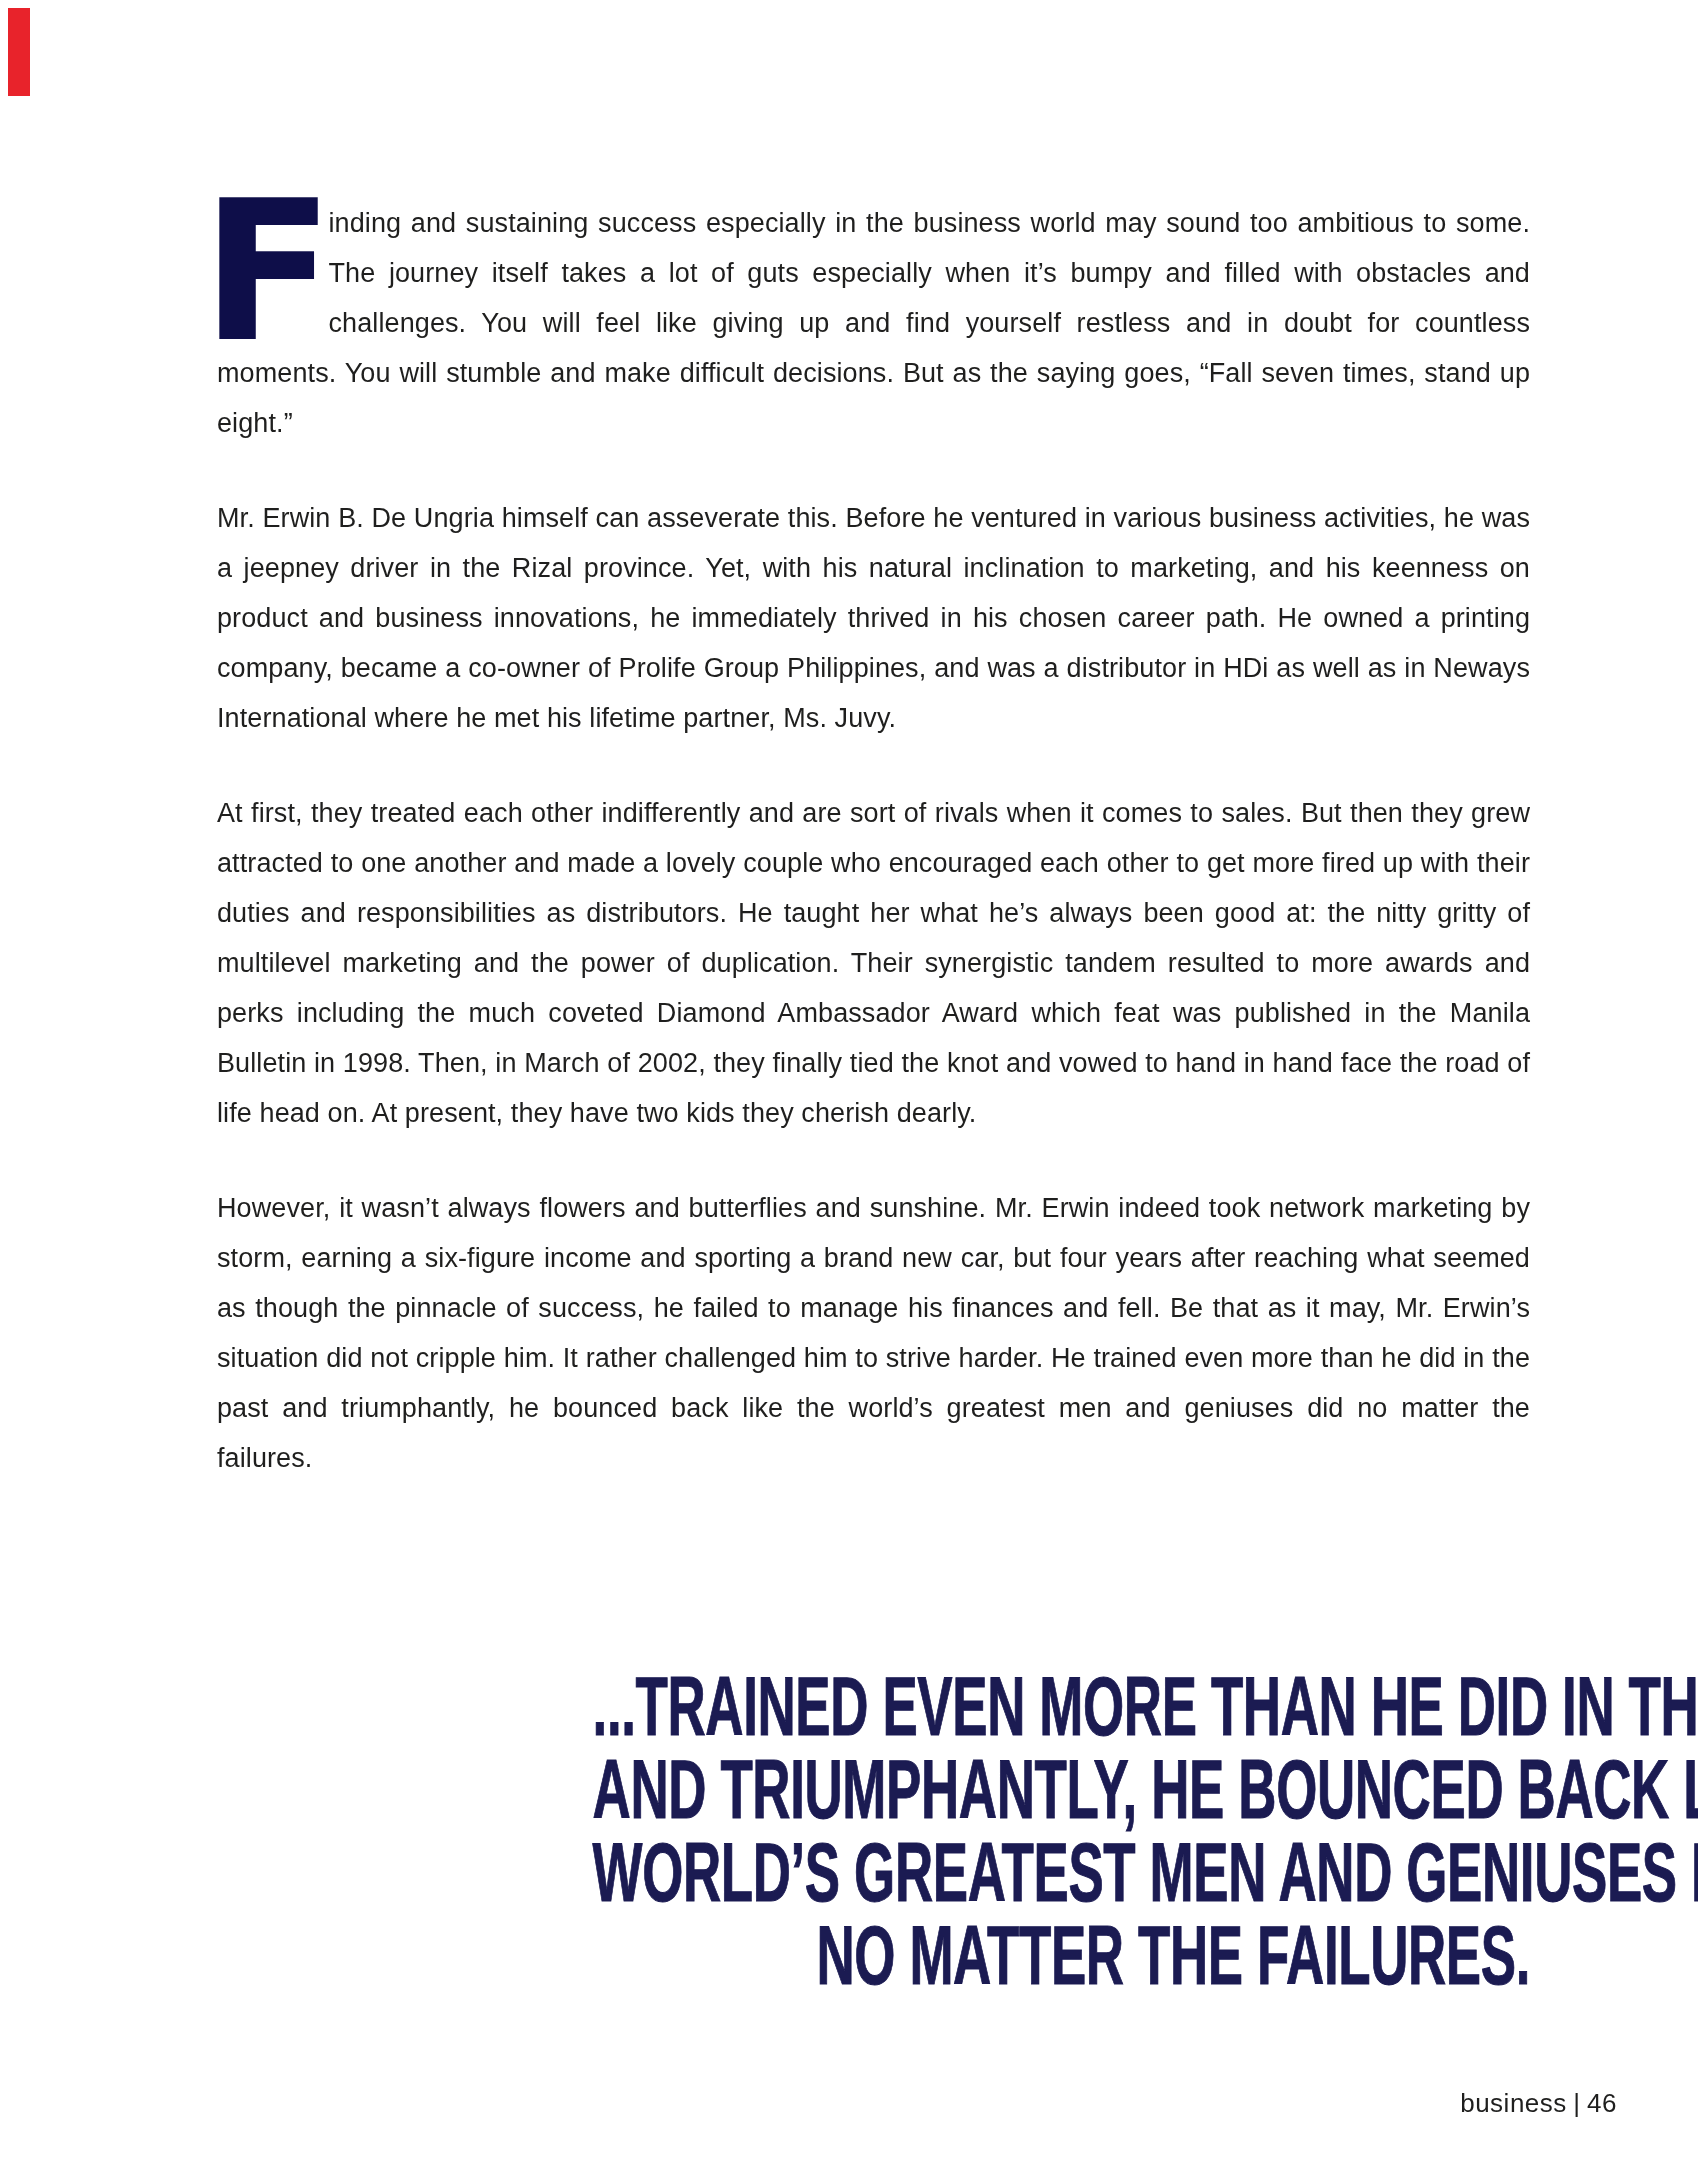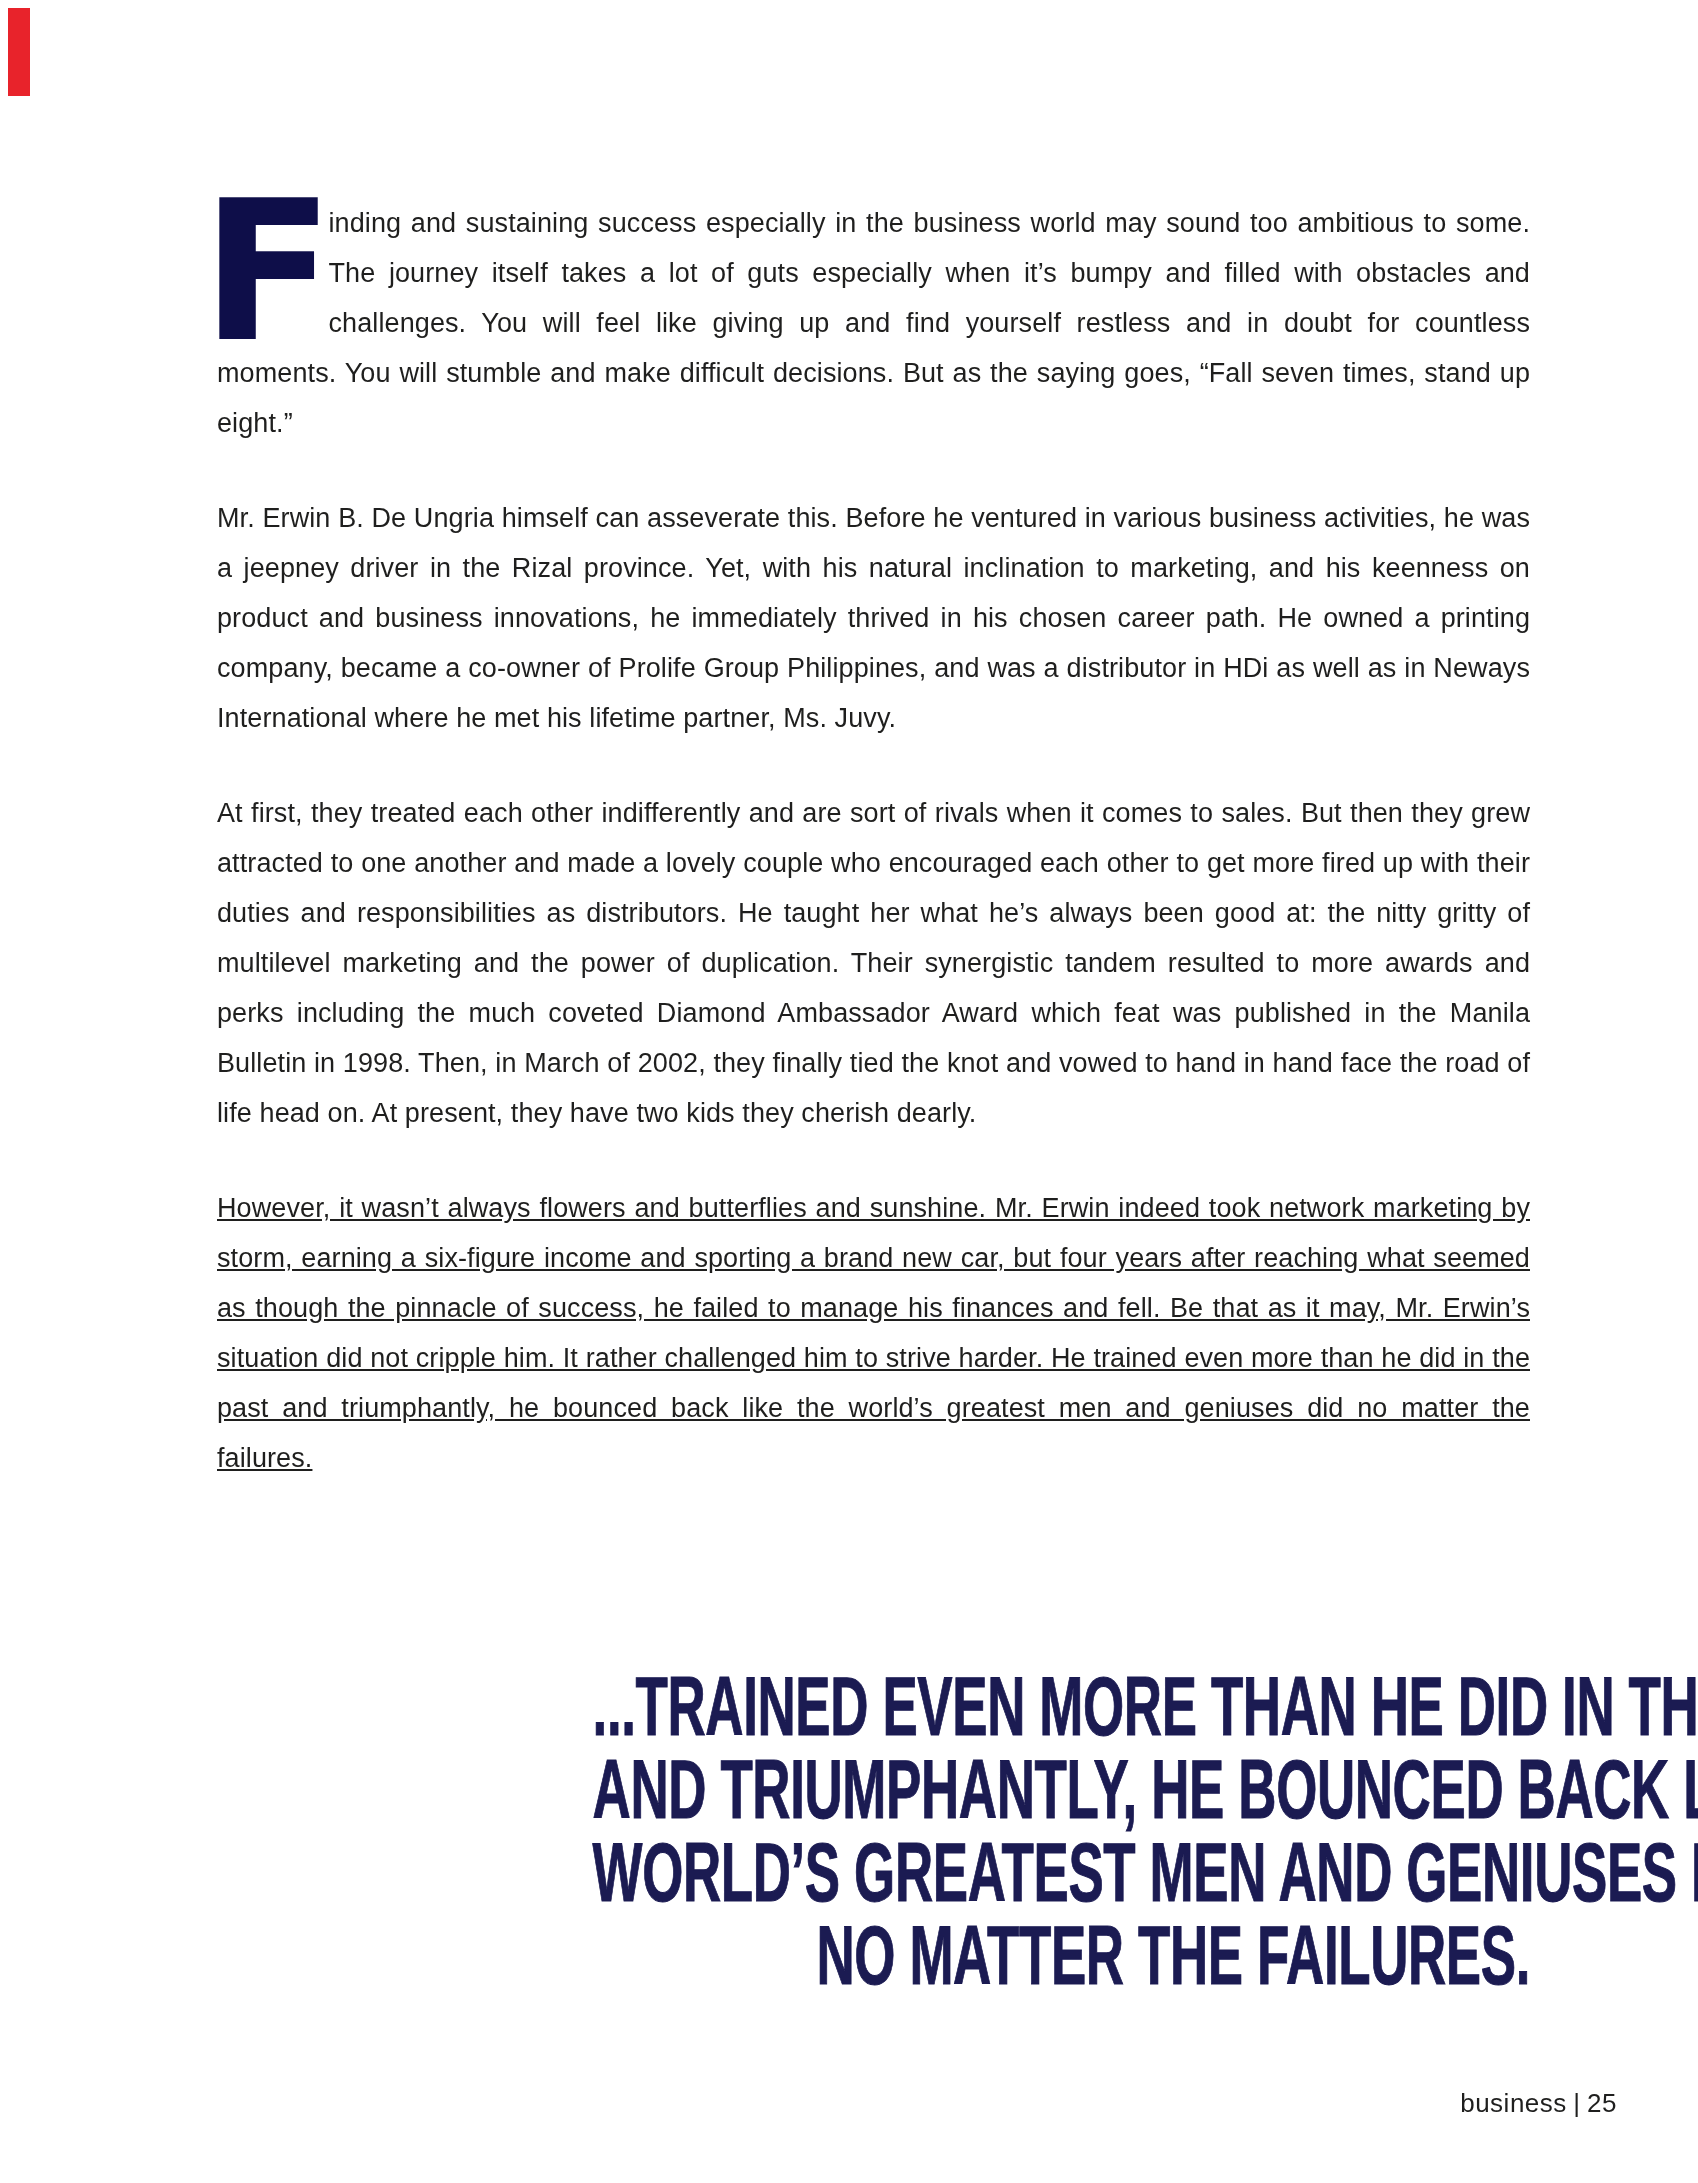--- a/index.html
+++ b/index.html
@@ -28,21 +28,21 @@
     top: 198px;
     width: 1313px;
     color: var(--body_text, #1f1f1e);
     font-size: 27px;
     line-height: 50px;
     text-align: justify;
     letter-spacing: 0.1px;
   }
 
   .content p { margin: 0 0 45px 0; }
-  .content p:last-child { margin-bottom: 0; text-decoration: underline; }
+  .content p:last-child { margin-bottom: 0; }
 
   .dropcap {
     float: left;
     width: 127px;
     height: 149px;
     margin-left: -15.5px;
     font-family: "DejaVu Sans", sans-serif;
     font-weight: bold;
     font-size: 194px;
     line-height: 149px;
@@ -100,17 +100,17 @@
   </div>
 
   <div class="pullquote">
     <span class="pq-line">...TRAINED EVEN MORE THAN HE DID IN THE PAST</span>
     <span class="pq-line">AND TRIUMPHANTLY, HE BOUNCED BACK LIKE THE</span>
     <span class="pq-line">WORLD’S GREATEST MEN AND GENIUSES DID</span>
     <span class="pq-line">NO MATTER THE FAILURES.</span>
   </div>
 
   <div class="footer">
-    <span>business</span><span class="sep">|</span><span>25</span>
+    <span>business</span><span class="sep">|</span><span>46</span>
   </div>
 
 </div>
 
 
 </body></html>

